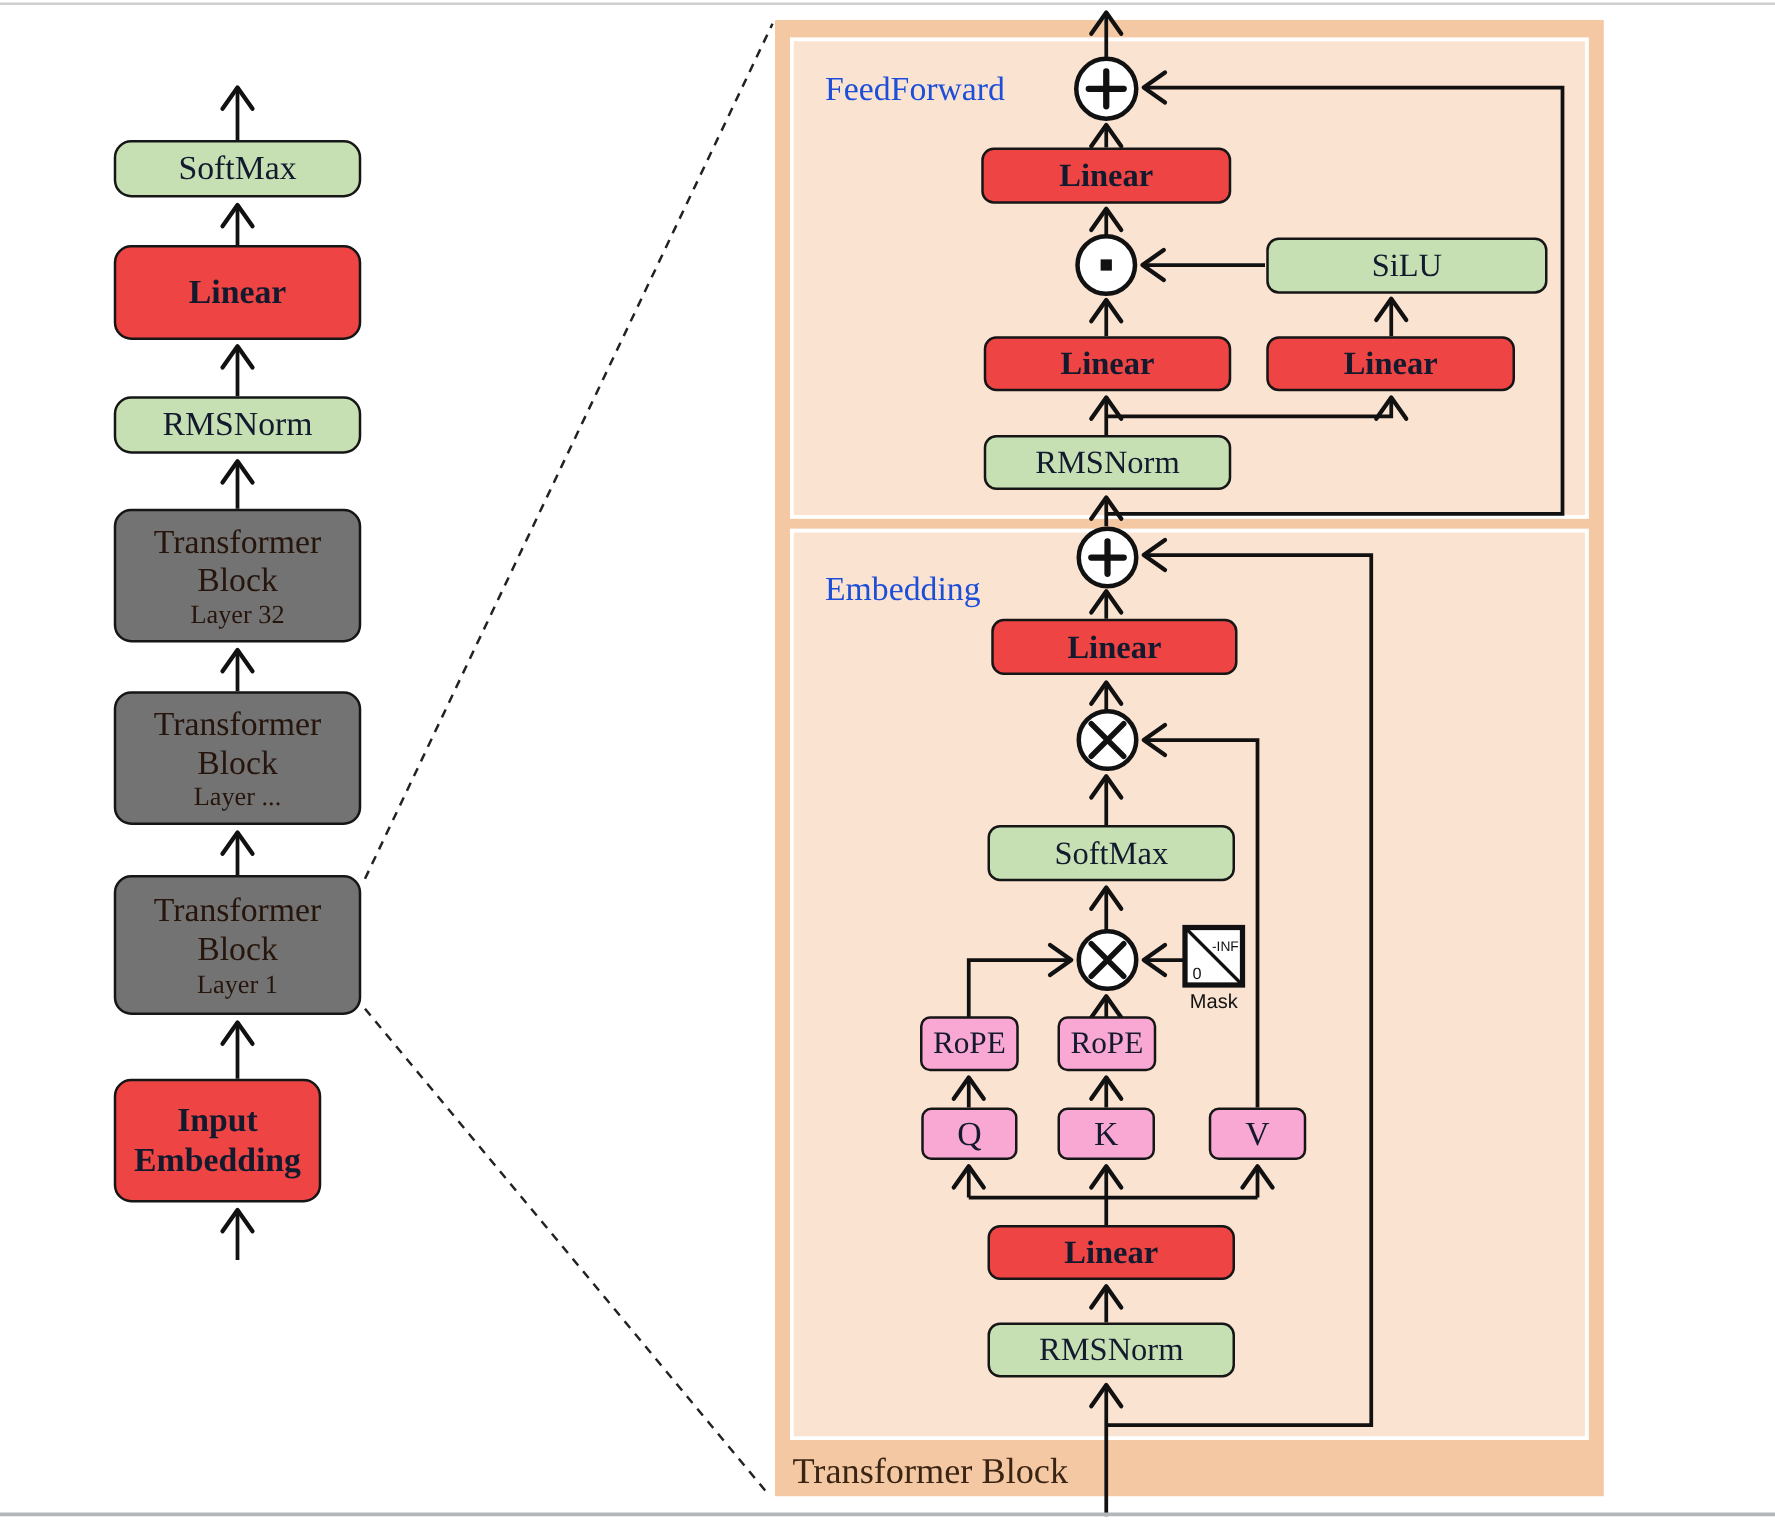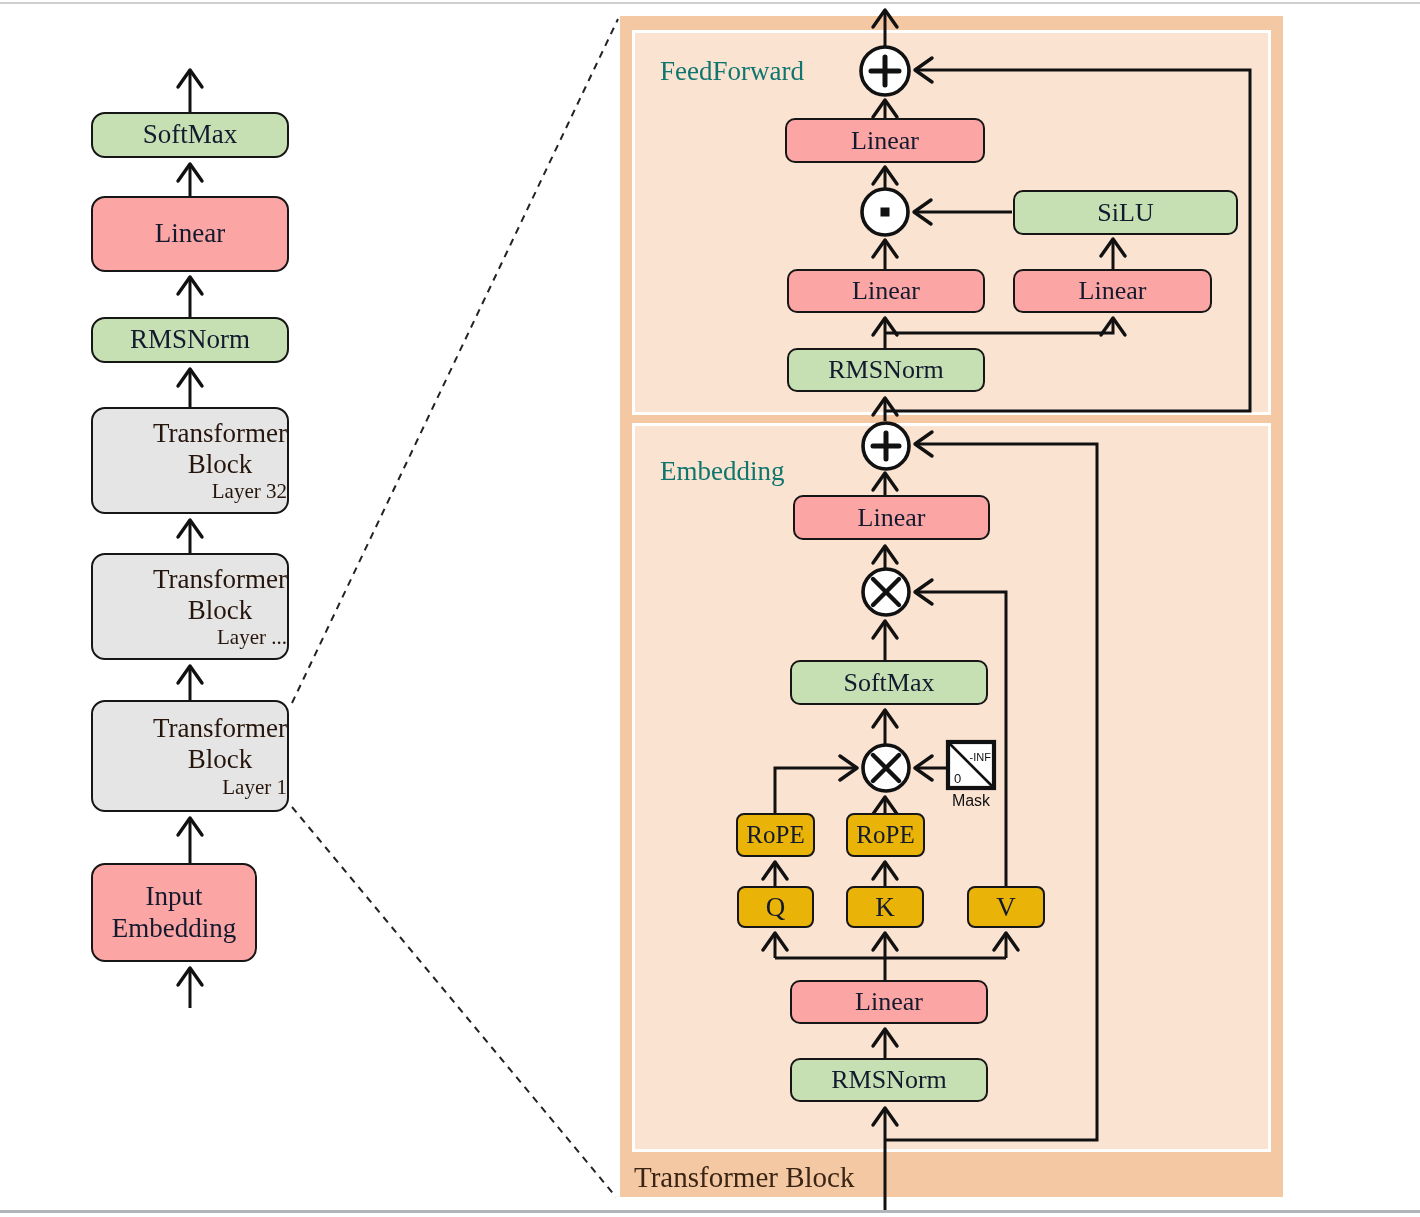--- a/index.html
+++ b/index.html
@@ -4,33 +4,33 @@
 <style>
   html,body{margin:0;padding:0;background:#fff;}
   #canvas{position:relative;width:1420px;height:1217px;background:#ffffff;overflow:hidden;
           font-family:"Liberation Serif","DejaVu Serif",serif;}
   .hairline{position:absolute;left:0;width:1420px;z-index:6;}
   .panel-outer{position:absolute;left:620px;top:16px;width:663px;height:1181px;background:#f5c8a4;z-index:0;}
   .panel-inner{position:absolute;background:#fbe3d2;border:3px solid #ffffff;box-sizing:border-box;z-index:1;}
   #svg-overlay{position:absolute;left:0;top:0;width:1420px;height:1217px;z-index:2;}
   .box{position:absolute;box-sizing:border-box;border:2.3px solid #161616;display:flex;flex-direction:column;
        align-items:center;justify-content:center;text-align:center;color:#131a2e;z-index:3;}
-  .blue{background:#fca5a5;}
+  .blue{background:#ef4444;font-weight:bold;}
   .green{background:#c6e0b4;}
-  .orange{background:#e5e5e5;color:#26150c;align-items:flex-end;}
-  .pp{background:#eab308;text-align:center;}
+  .orange{background:#737373;color:#26150c;}
+  .pp{background:#f9a8d4;text-align:center;}
   .r14{border-radius:14px;}
   .r10{border-radius:10px;}
   .r8{border-radius:8px;}
   .pre{white-space:pre-line;line-height:1.16;}
   .fs27{font-size:27px;}
   .fs26{font-size:26px;}
   .fs25{font-size:25px;}
   .sub{font-size:21px;line-height:1.1;margin-top:0;}
-  .seclabel{position:absolute;z-index:4;font-size:27px;color:#0f766e;}
+  .seclabel{position:absolute;z-index:4;font-size:27px;color:#1d4ed8;}
   .blocklabel{position:absolute;z-index:4;font-size:29px;color:#3a2413;}
   .ln{stroke:#111;stroke-width:3;fill:none;marker-end:url(#chev);}
   .lnn{stroke:#111;stroke-width:3;fill:none;}
   .dash{stroke:#222;stroke-width:2;fill:none;stroke-dasharray:7 6;}
   .circ{fill:#ffffff;stroke:#111;stroke-width:3.6;}
   .glyph{stroke:#111;stroke-width:5;fill:none;stroke-linecap:round;}
   .glyphx{stroke:#111;stroke-width:4.4;fill:none;stroke-linecap:round;}
   .masktext{font-family:"Liberation Sans","DejaVu Sans",sans-serif;fill:#111;}
 </style>
 </head>

